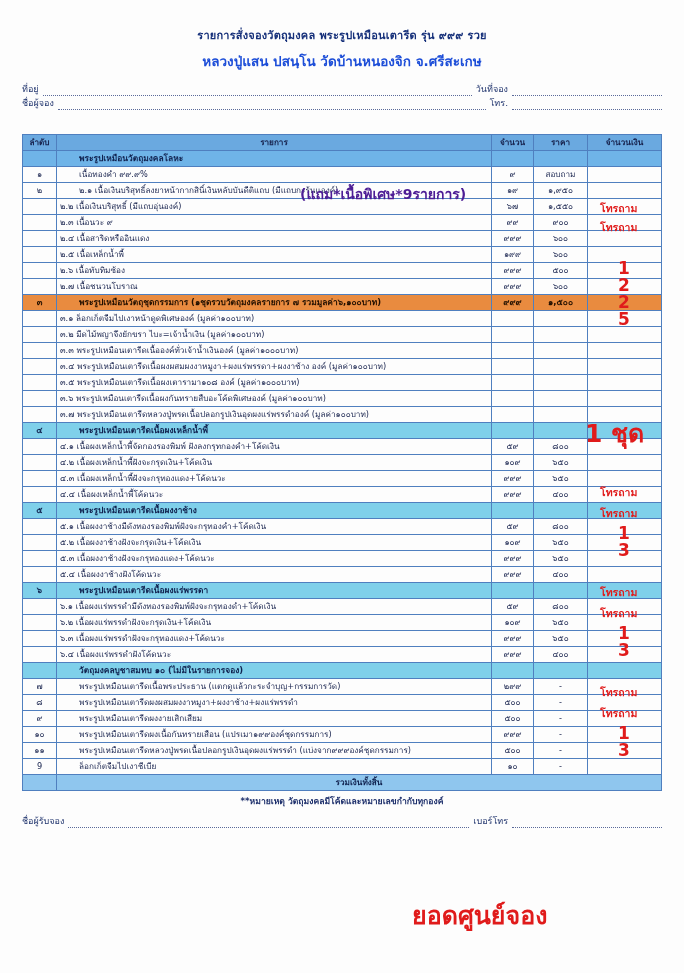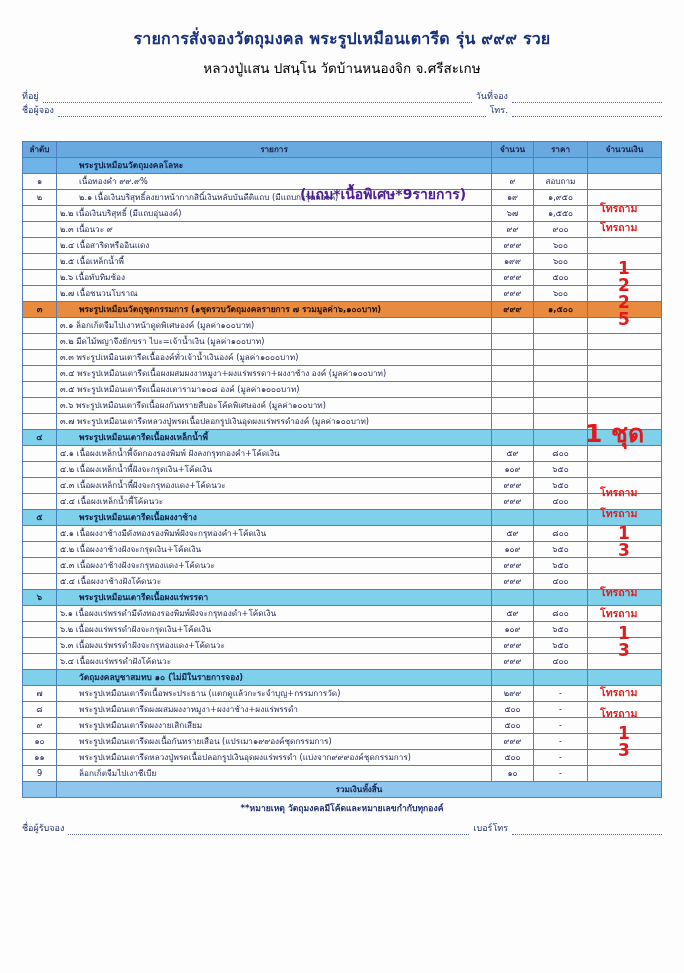--- a/index.html
+++ b/index.html
@@ -14,25 +14,25 @@
   }
   .page {
     width: 684px; height: 973px;
     background: #fdfdfd;
     padding: 26px 22px 10px 22px;
     position: relative;
   }
   
   .title-block { text-align:center; }
   .title1 {
-    font-size: 16px; font-weight: bold; color:#16307a;
+    font-size: 11px; font-weight: bold; color:#16307a;
     letter-spacing: .2px; margin-bottom: 6px;
   }
   .title2 {
-    font-size: 13.5px; font-weight: normal; color:#000000;
+    font-size: 13.5px; font-weight: bold; color:#1d4ed8;
     margin-bottom: 10px;
   }
   .meta { font-size: 9px; color:#21356e; margin: 2px 0 0 0; }
   .meta-row { display:flex; align-items:flex-end; gap:4px; }
   .meta-label { white-space:nowrap; }
   .dots { flex:1 1 auto; border-bottom:1px dotted #5a6a9a; height:11px; }
   .dots.mid { flex:0 0 150px; }
 
   
   table.order {
@@ -480,14 +480,15 @@
   <div class="hand phone" style="left:600px; top:587px;">โทรถาม</div>
   <div class="hand phone" style="left:600px; top:608px;">โทรถาม</div>
   <div class="hand num" style="left:618px; top:625px;">1</div>
   <div class="hand num" style="left:618px; top:642px;">3</div>
 
   <div class="hand phone" style="left:600px; top:687px;">โทรถาม</div>
   <div class="hand phone" style="left:600px; top:708px;">โทรถาม</div>
   <div class="hand num" style="left:618px; top:725px;">1</div>
   <div class="hand num" style="left:618px; top:742px;">3</div>
 
+  <div class="big-zero" style="left:412px; top:895px;">ยอดศูนย์จอง</div>
 
 </div>
 
 </body></html>

